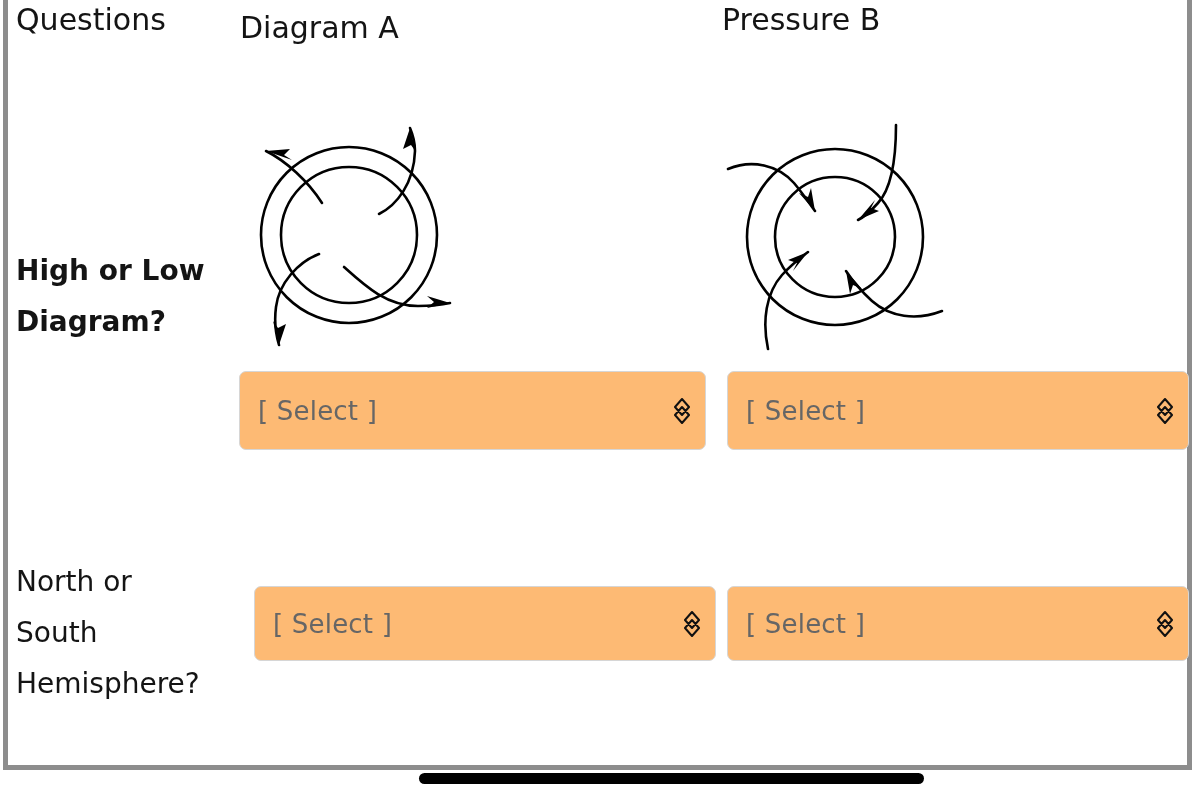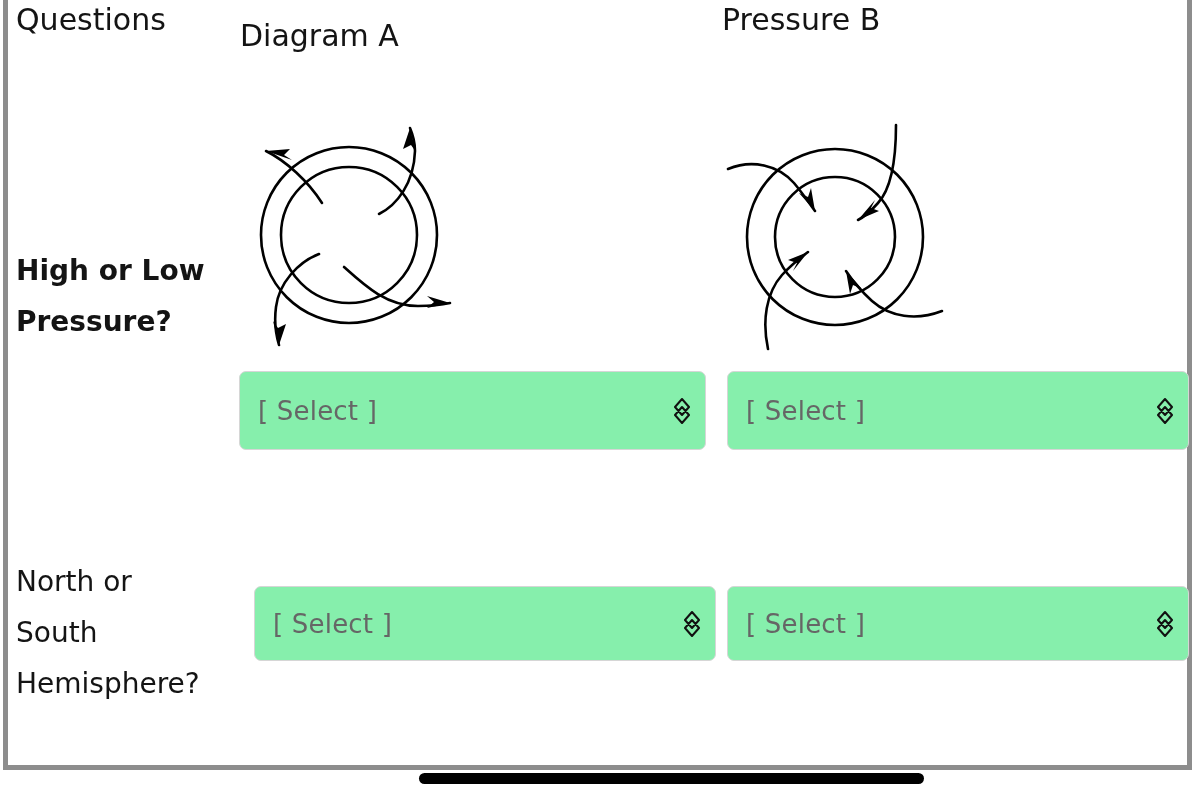--- a/index.html
+++ b/index.html
@@ -51,21 +51,21 @@
   }
   .col-head {
     position: absolute;
     font-size: 30px;
     line-height: 40px;
     color: #141414;
     white-space: nowrap;
     font-weight: 400;
   }
   .col-head.q    { left: 8px;   top: 0; }
-  .col-head.a    { left: 232px; top: 16px; }
+  .col-head.a    { left: 232px; top: 8px; }
   .col-head.b    { left: 714px; top: 0; }
 
   
   .q-label {
     position: absolute;
     left: 8px;
     font-size: 28px;
     line-height: 51px;
     color: #141414;
     width: 215px;
@@ -83,21 +83,21 @@
   .diagram.a { left: 226px; top: 121px; }
   .diagram.b { left: 712px; top: 121px; }
   .diagram svg { display: block; width: 100%; height: 100%; }
 
   
   .select-box {
     position: absolute;
     box-sizing: border-box;
     border: 1px solid #d6d6d6;
     border-radius: 7px;
-    background: #86efac;
+    background: #fdba74;
     display: flex;
     align-items: center;
     justify-content: space-between;
     padding: 0 15px 0 18px;
   }
   .select-value {
     font-size: 26px;
     line-height: 30px;
     color: #666666;
     letter-spacing: 0.2px;
@@ -137,21 +137,21 @@
     <div class="card-inner">
 
       <div class="header-row">
         <div class="col-head q">Questions</div>
         <div class="col-head a">Diagram A</div>
         <div class="col-head b">Pressure B</div>
       </div>
 
       <div class="q-label row1">
         <div>High or Low</div>
-        <div>Pressure?</div>
+        <div>Diagram?</div>
       </div>
 
       <div class="q-label row2">
         <div>North or</div>
         <div>South</div>
         <div>Hemisphere?</div>
       </div>
 
       <div class="diagram a">
         <svg viewBox="0 0 230 250" xmlns="http://www.w3.org/2000/svg">

